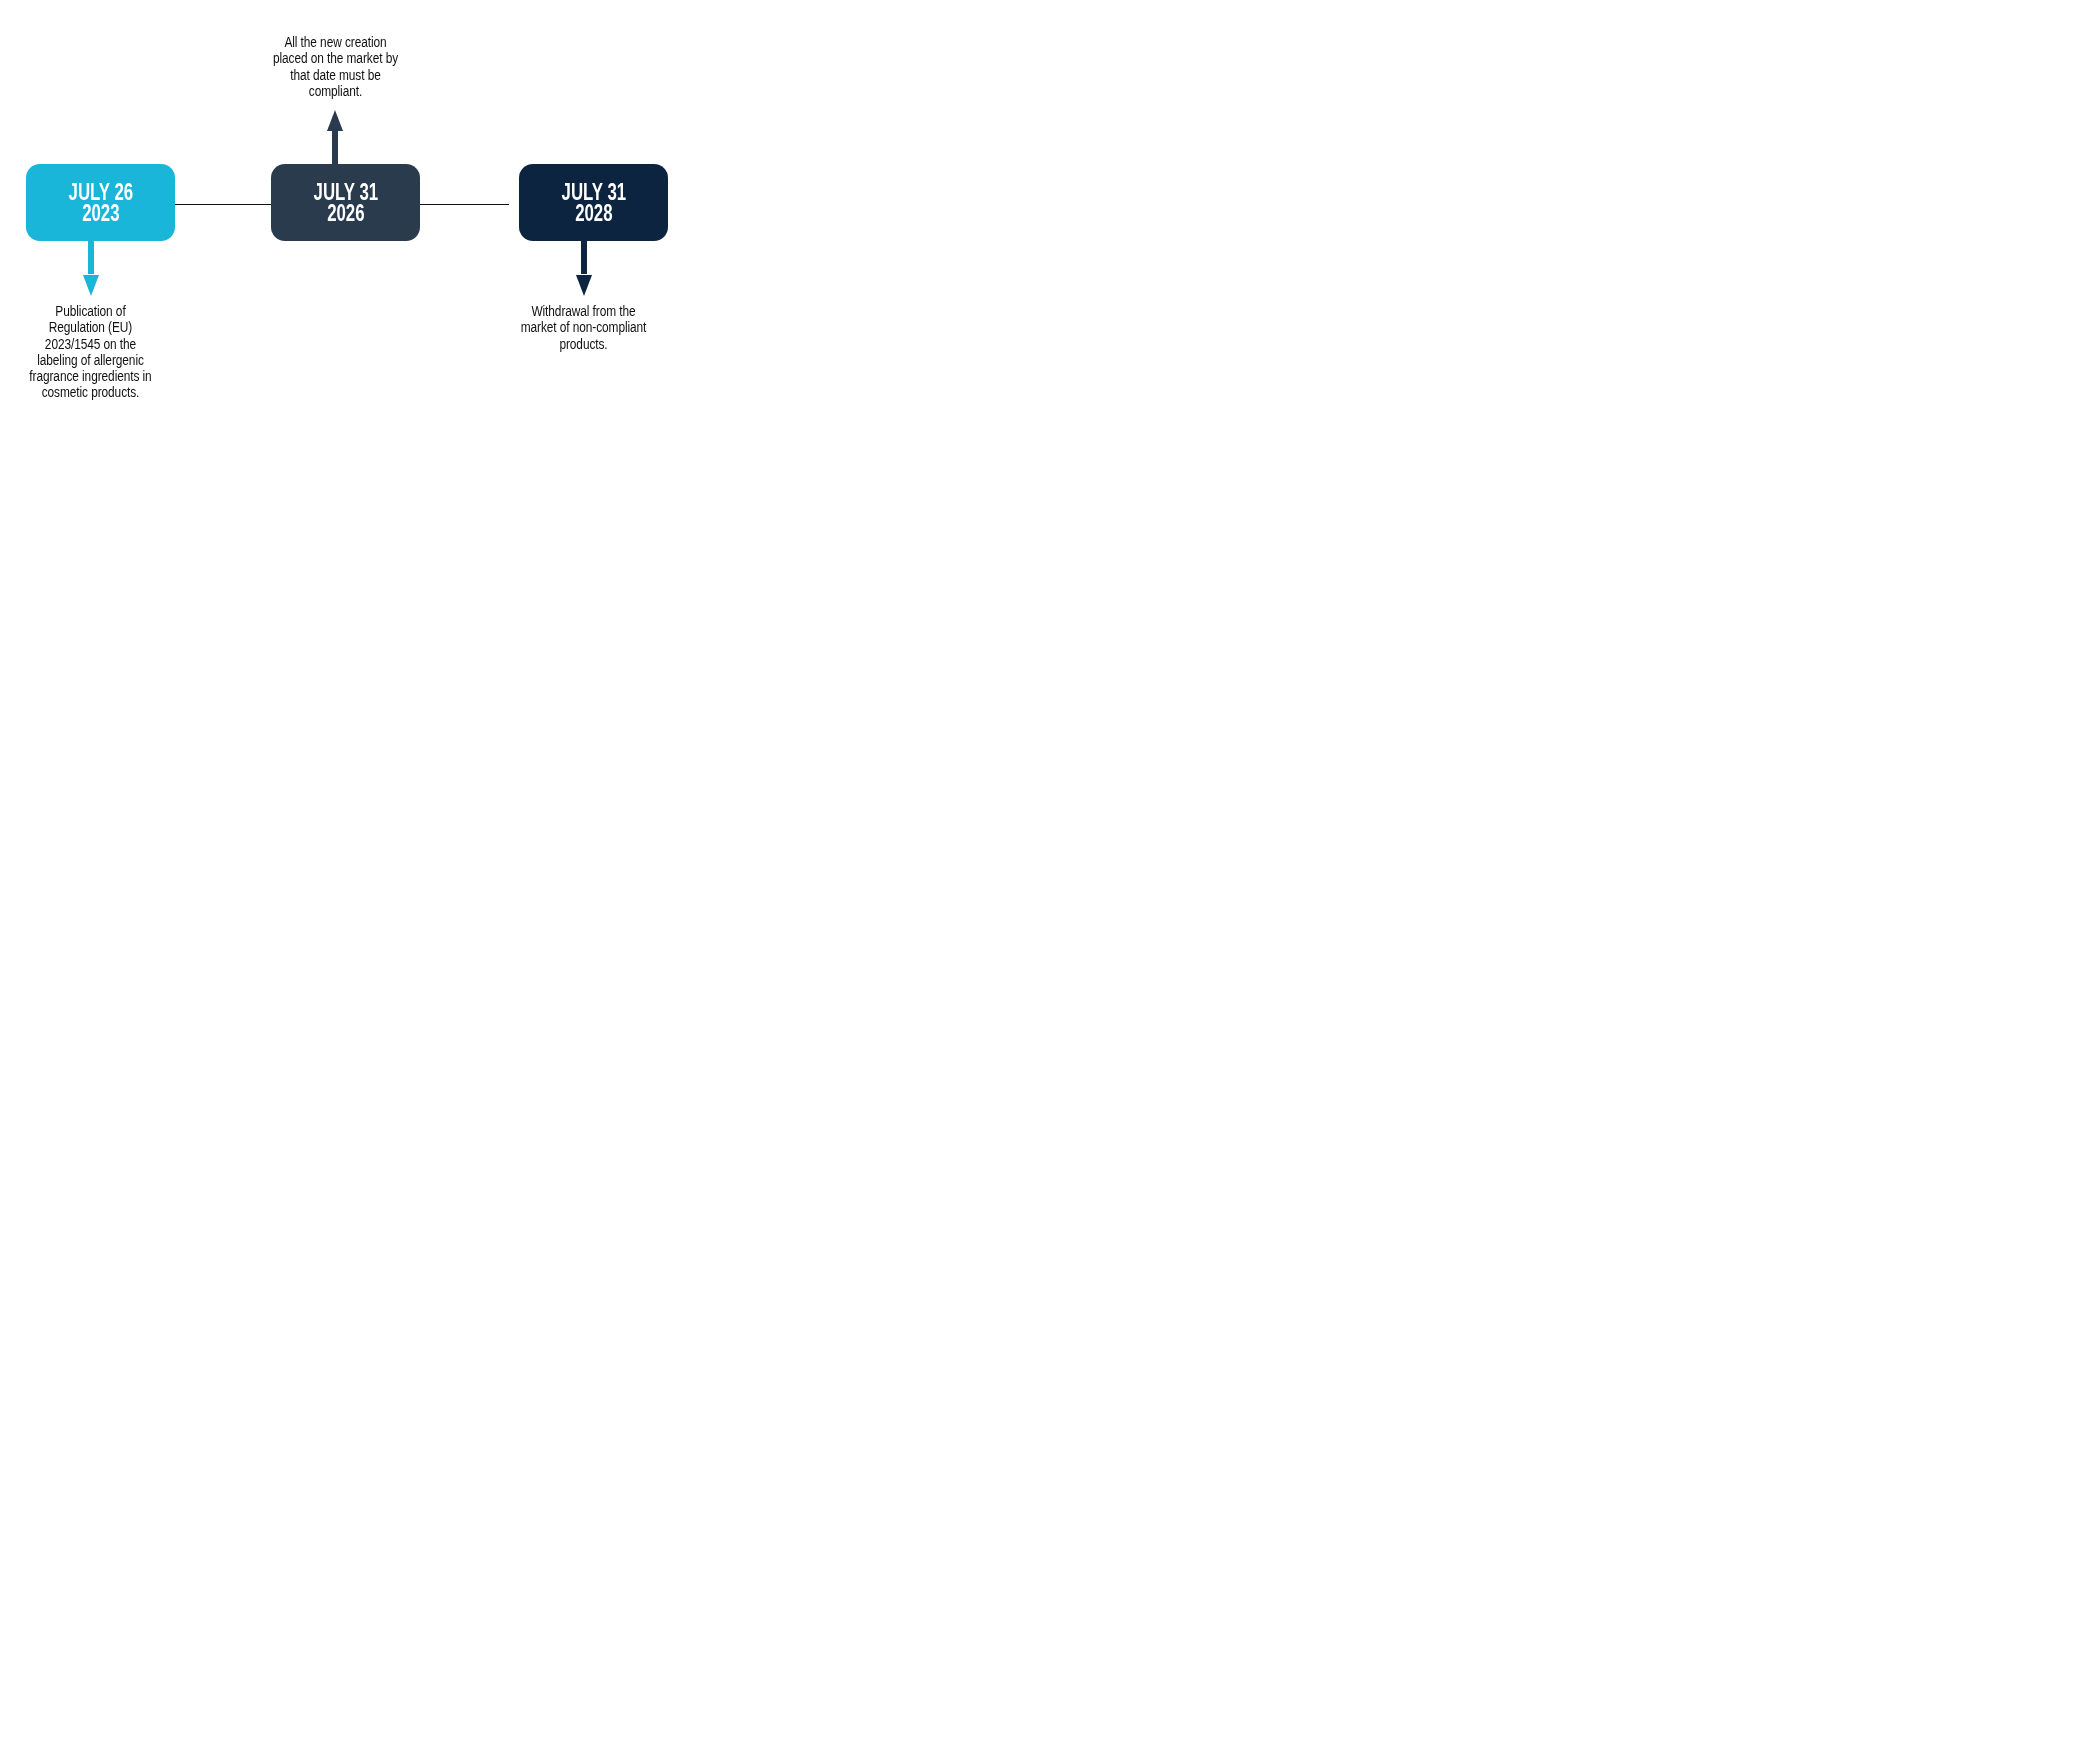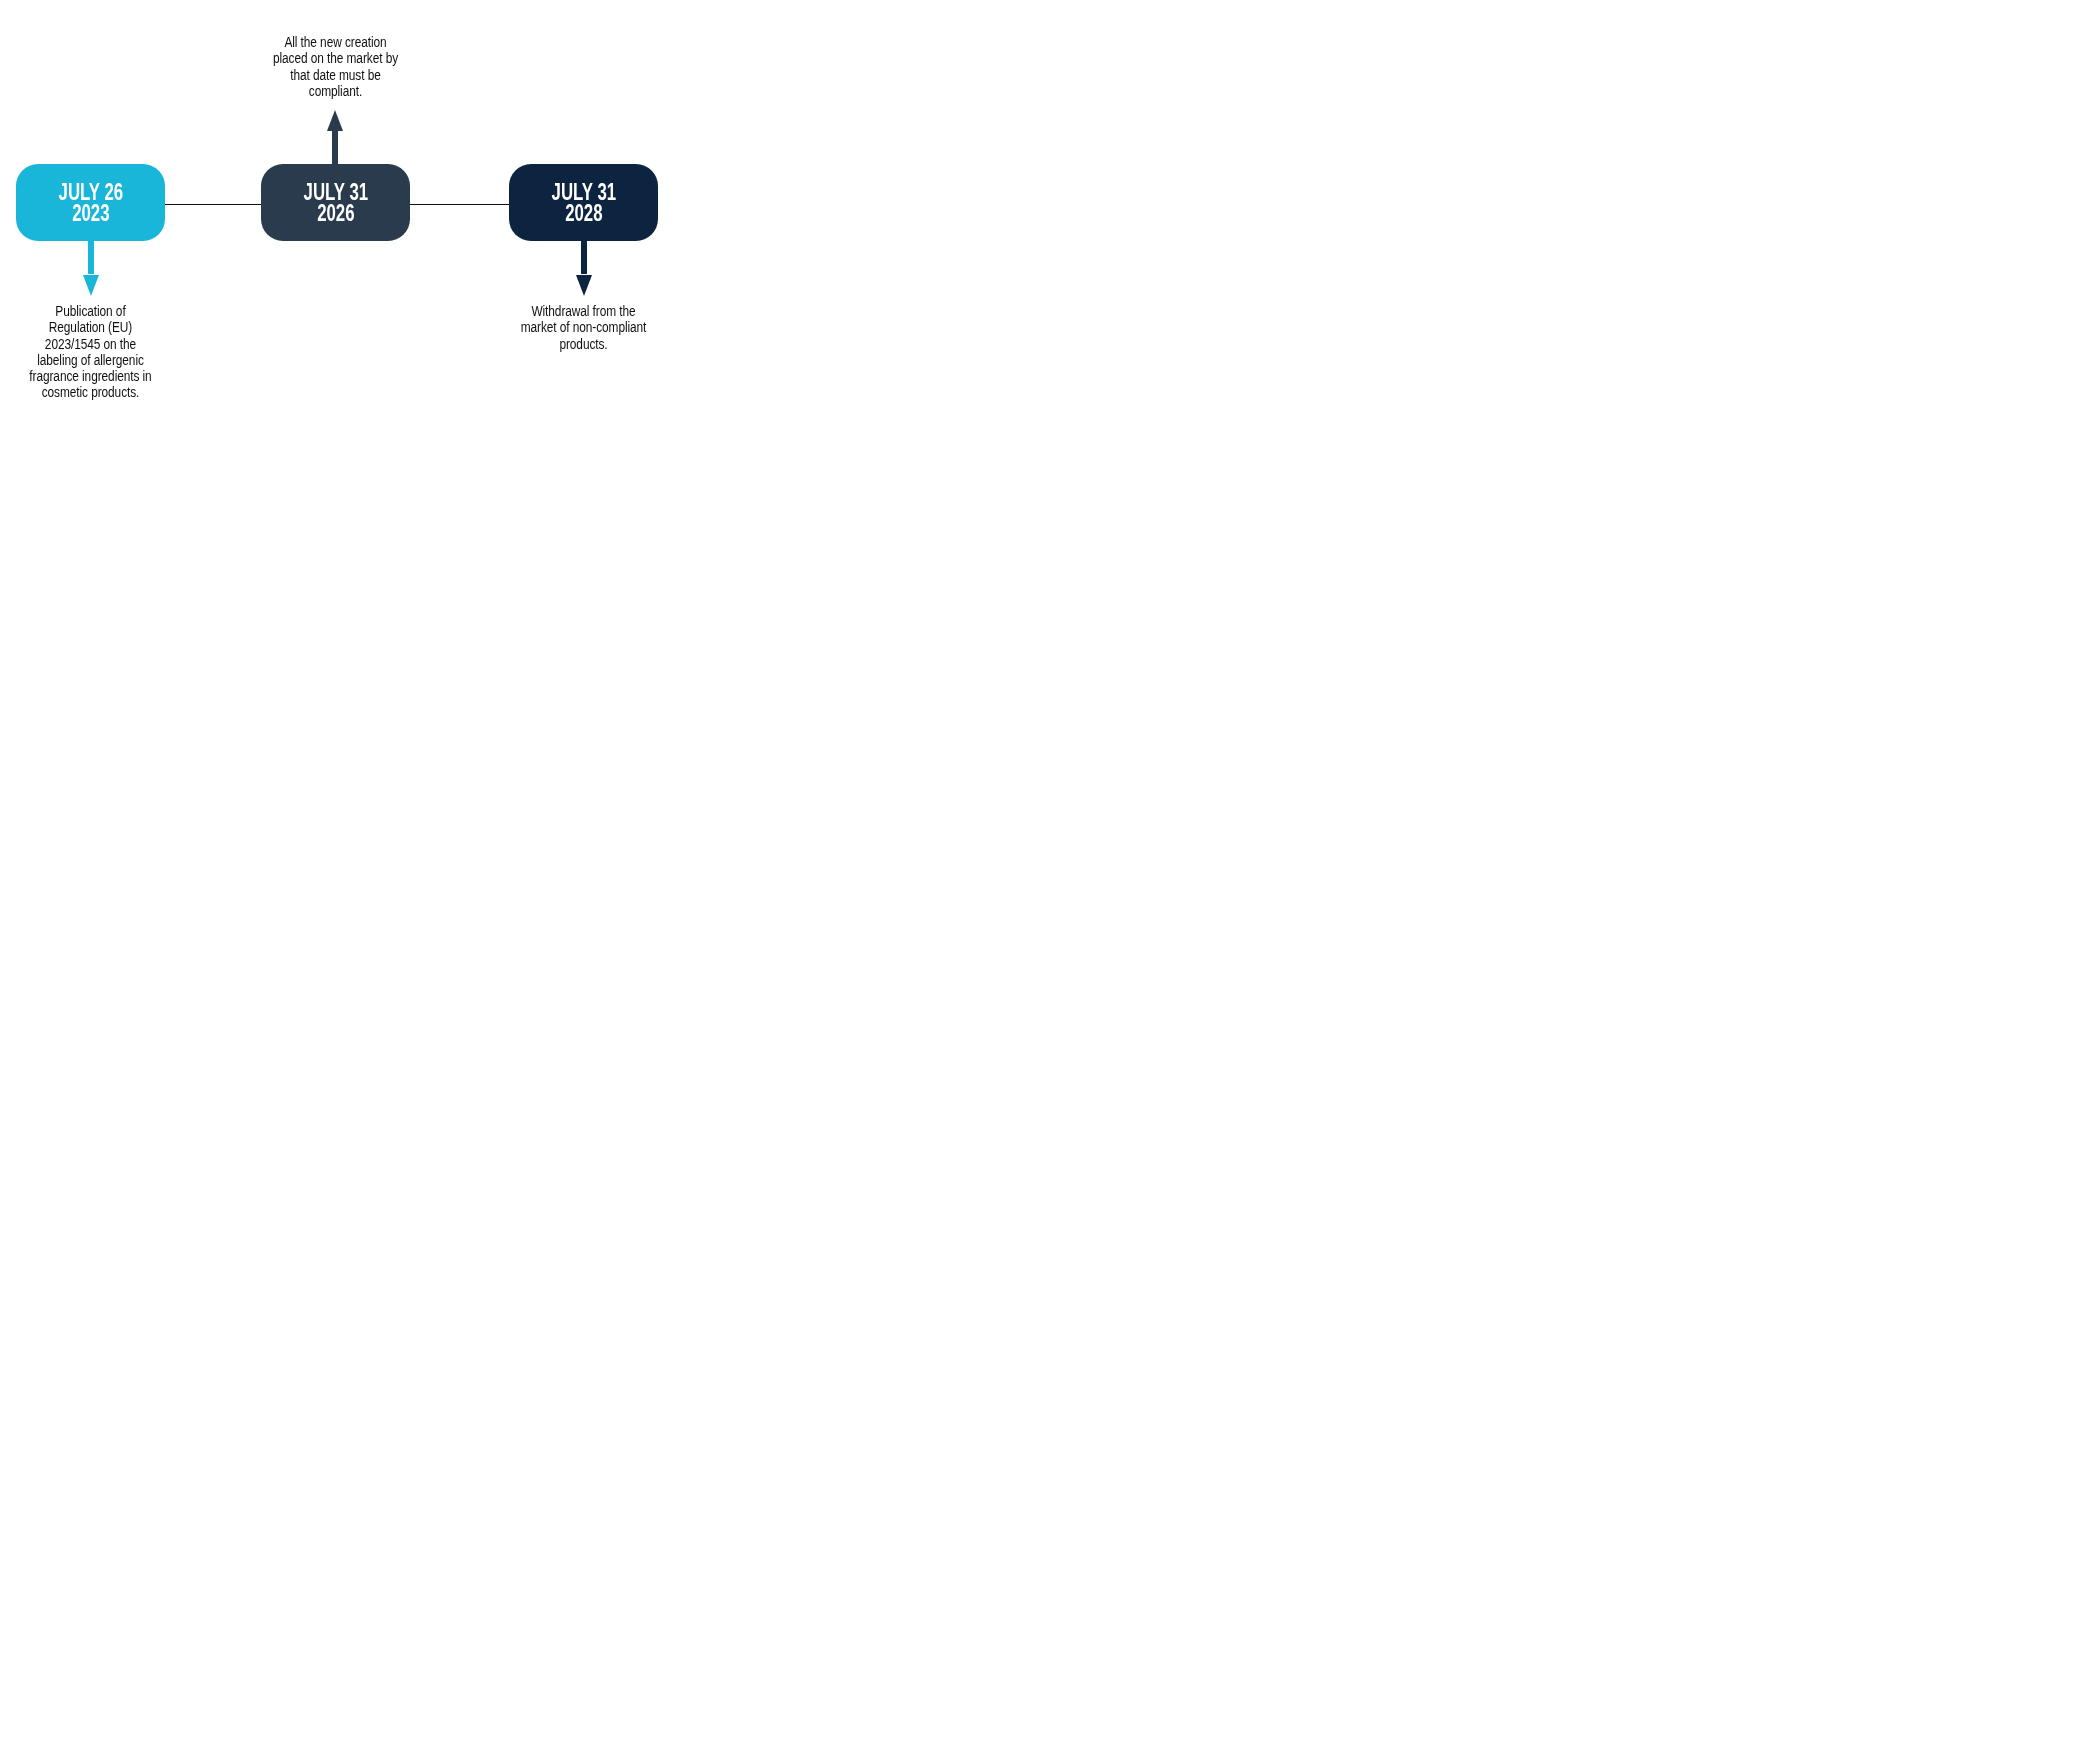--- a/index.html
+++ b/index.html
@@ -22,25 +22,26 @@
     width: 344px;
     height: 1.3px;
     background: #101010;
     z-index: 0;
   }
   .milestone-box {
     position: absolute;
     top: 164px;
     width: 149px;
     height: 77px;
-    border-radius: 22px;
+    border-radius: 14px;
     display: flex;
     align-items: center;
     justify-content: center;
     z-index: 2;
+    margin-left: 10px;
   }
   .box-1 { left: 16.3px; }
   .box-2 { left: 261px; }
   .box-3 { left: 509px; }
   .date-wrap {
     text-align: center;
     color: #ffffff;
     font-weight: bold;
     font-size: 23.4px;
     line-height: 21px;

